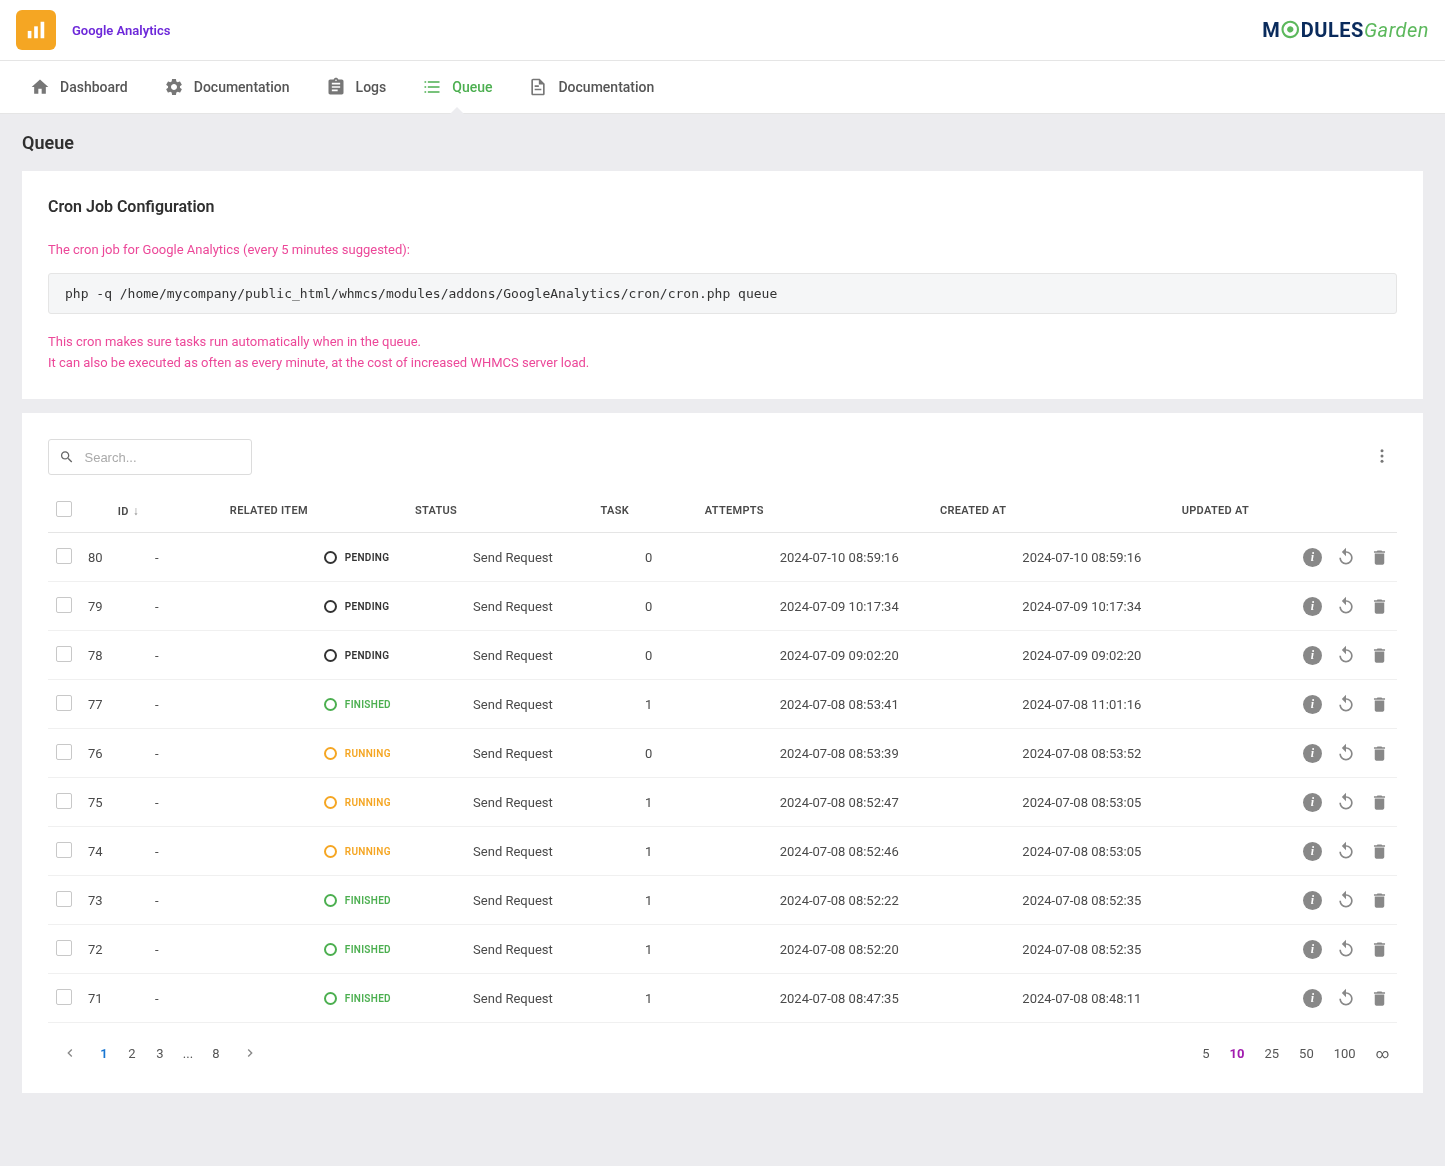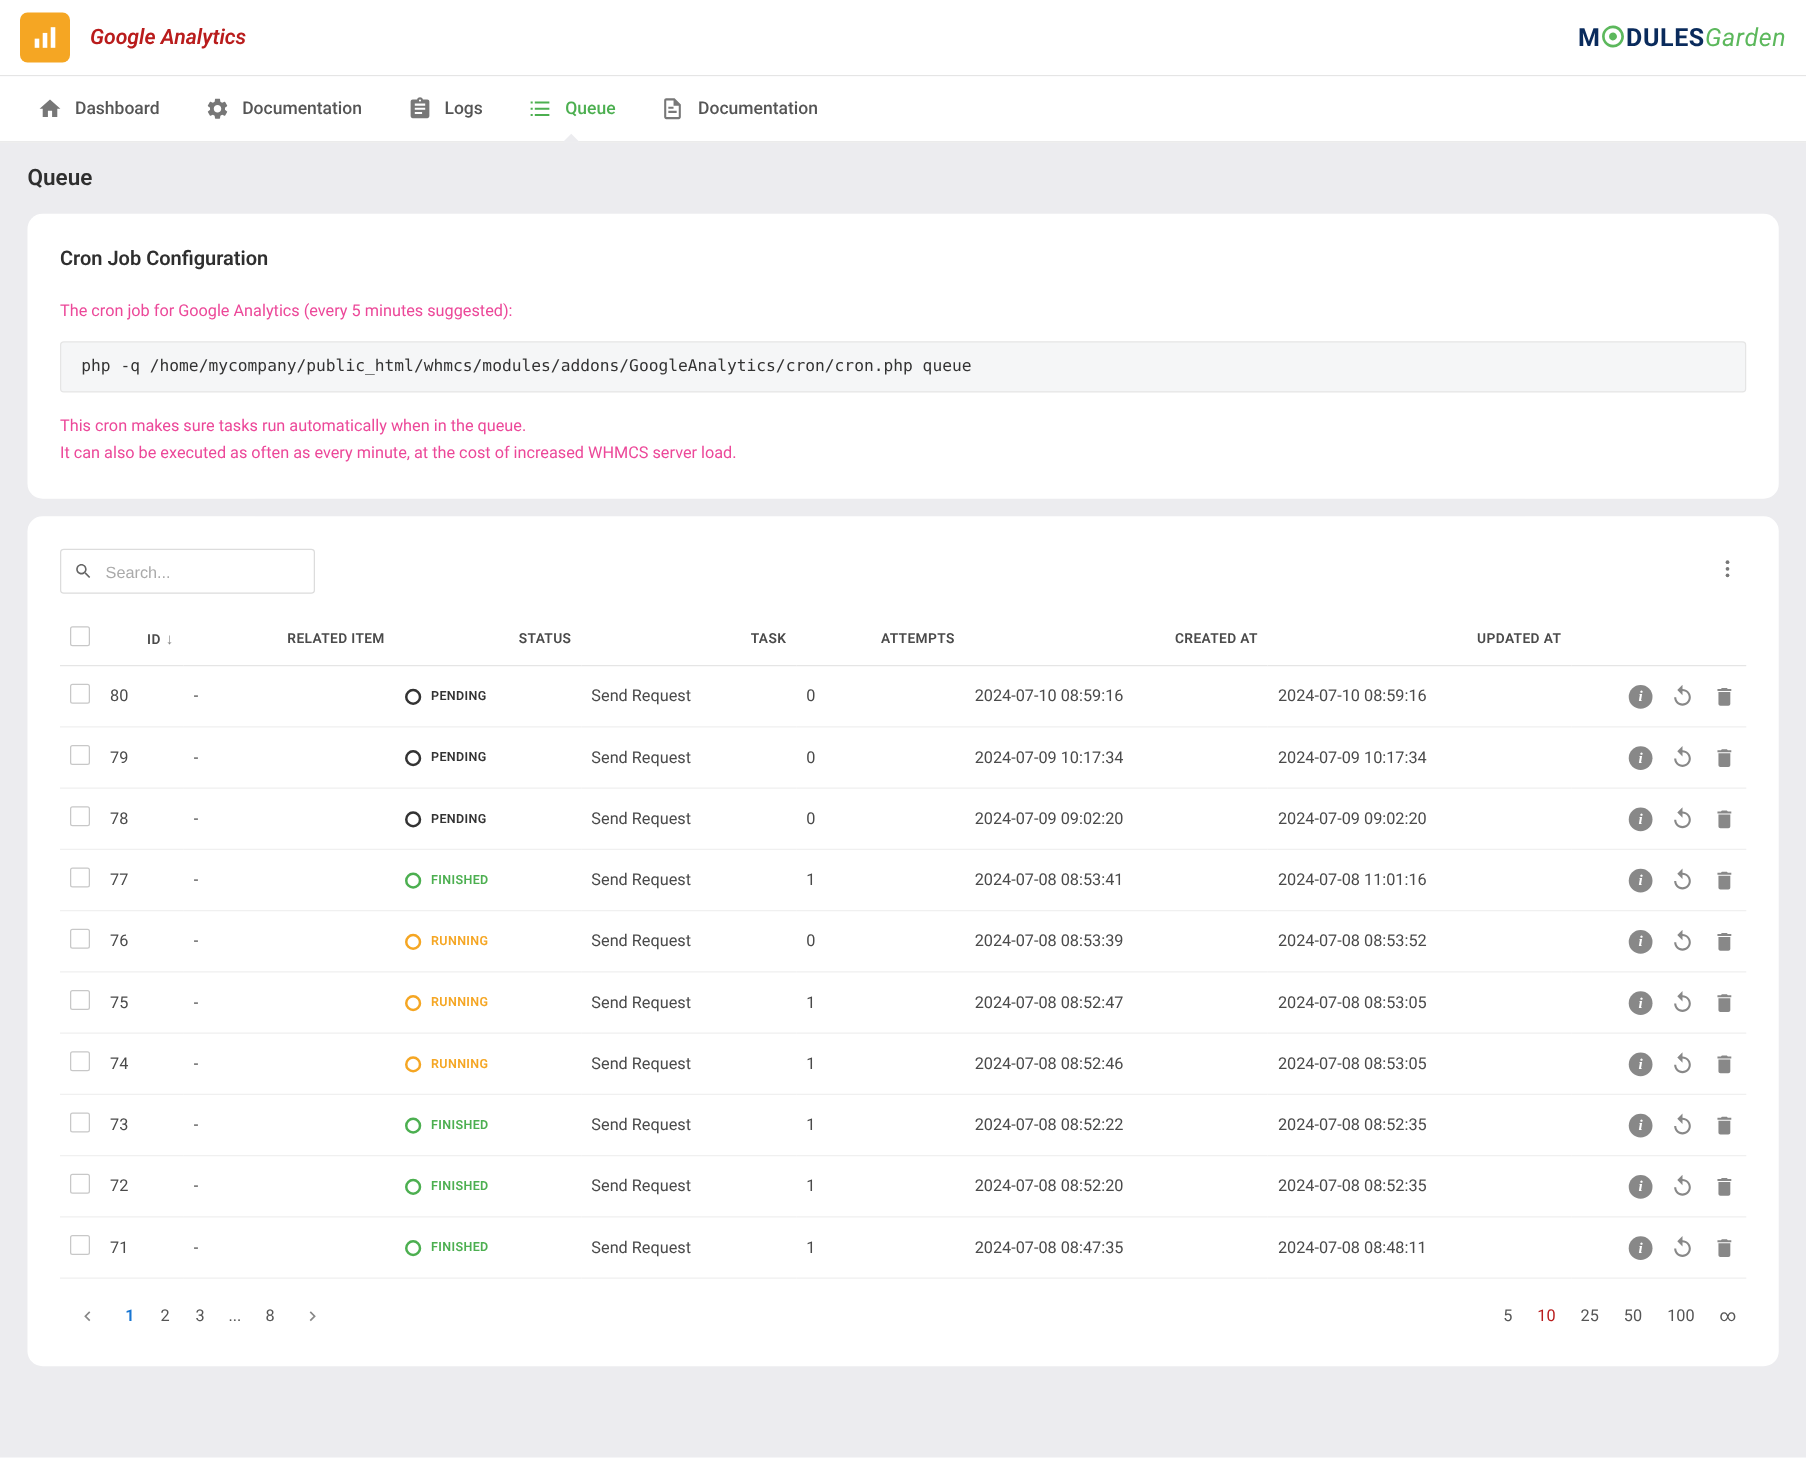--- a/index.html
+++ b/index.html
@@ -1,35 +1,35 @@
 <!DOCTYPE html>
 <html><head>
 <meta charset="utf-8">
 <style>
 * { box-sizing: border-box; margin: 0; padding: 0; }
 body { font-family: -apple-system, BlinkMacSystemFont, "Segoe UI", Roboto, Helvetica, Arial, sans-serif; background: #ececef; color: #333; font-size: 14px; }
 .header { background: #fff; display: flex; align-items: center; padding: 10px 16px; border-bottom: 1px solid #e5e5e5; justify-content: space-between; }
 .header-left { display: flex; align-items: center; gap: 16px; }
 .app-icon { width: 40px; height: 40px; background: #f5a623; border-radius: 6px; display: flex; align-items: center; justify-content: center; }
 .app-icon svg { fill: #fff; }
-.app-title { font-size: 17px; font-weight: 600; color: #b91c1c; font-style: italic; }
+.app-title { font-size: 13px; font-weight: 600; color: #6d28d9; }
 .logo-text { font-size: 20px; font-weight: 700; letter-spacing: 0.5px; }
 .logo-modules { color: #0a2b5c; margin-top: 15px; }
 .logo-o { color: #5cb85c; display: inline-block; position: relative; }
 .logo-garden { color: #5cb85c; font-weight: 400; font-style: italic; }
 .nav { background: #fff; display: flex; align-items: center; padding: 0 16px; border-bottom: 1px solid #e5e5e5; gap: 8px; }
 .nav-item { display: flex; align-items: center; gap: 10px; padding: 16px 14px; color: #555; font-size: 14px; font-weight: 500; cursor: pointer; }
 .nav-item.active { color: #4caf50; position: relative; }
 .nav-item.active::after { content:""; position:absolute; bottom:-1px; left:50%; transform:translateX(-50%); width:0; height:0; border-left:7px solid transparent; border-right:7px solid transparent; border-bottom:7px solid #ececef; }
 .nav-icon { width: 20px; height: 20px; display: inline-flex; align-items: center; justify-content: center; }
 .nav-icon svg { fill: #777; }
 .nav-item.active .nav-icon svg { fill: #4caf50; }
 .content { padding: 18px 22px; }
 .page-title { font-size: 18px; font-weight: 600; color: #2f2f2f; margin-bottom: 18px; }
-.card { background: #fff; border-radius: 12px; padding: 26px; margin-bottom: 14px; }
+.card { background: #fff; border-radius: 0; padding: 26px; margin-bottom: 14px; }
 .card h2 { font-size: 16px; font-weight: 600; color: #2f2f2f; margin-bottom: 24px; }
 .card p { font-size: 13px; color: #ec4899; line-height: 1.6; }
 .code-block { background: #f5f6f7; border: 1px solid #e5e5e5; border-radius: 3px; padding: 12px 16px; font-family: Consolas, Monaco, monospace; font-size: 13px; color: #333; margin: 12px 0 18px; }
 .toolbar { display: flex; justify-content: space-between; align-items: center; margin-bottom: 14px; }
 .search-box { position: relative; display: flex; align-items: center; border: 1px solid #dcdcdc; border-radius: 3px; width: 204px; padding: 8px 10px; }
 .search-box svg { fill: #666; margin-right: 10px; }
 .search-box input { border: none; outline: none; font-size: 13px; width: 100%; }
 .search-box input::placeholder { color: #aaa; }
 .menu-icon { cursor: pointer; padding: 6px; }
 .menu-icon svg { fill: #777; }
@@ -50,21 +50,21 @@
 .action-btn { cursor: pointer; display: inline-flex; }
 .info-circle { width: 19px; height: 19px; border-radius: 50%; background: #888; display: inline-flex; align-items: center; justify-content: center; color: #fff; font-size: 12px; font-weight: 700; font-family: Georgia, serif; font-style: italic; }
 .action-btn svg { fill: #888; }
 .pagination-row { display: flex; justify-content: space-between; align-items: center; margin-top: 16px; padding: 0 8px; }
 .pagination { display: flex; align-items: center; gap: 6px; }
 .page-btn { min-width: 28px; height: 28px; display: inline-flex; align-items: center; justify-content: center; font-size: 13px; color: #555; cursor: pointer; border-radius: 3px; }
 .page-btn.active { color: #1976d2; font-weight: 600; }
 .page-btn.nav-arrow svg { fill: #888; }
 .page-sizes { display: flex; gap: 20px; font-size: 13px; color: #555; }
 .page-sizes span { cursor: pointer; }
-.page-sizes span.active { color: #b91c1c; font-weight: 400; }
+.page-sizes span.active { color: #a21caf; font-weight: 700; }
 .cell-actions { width: 140px; }
 </style>
 </head>
 <body>
 
 <div class="header">
   <div class="header-left">
     <div class="app-icon">
       <svg width="22" height="22" viewBox="0 0 24 24">
           <rect x="3" y="13" width="4" height="8"></rect>

